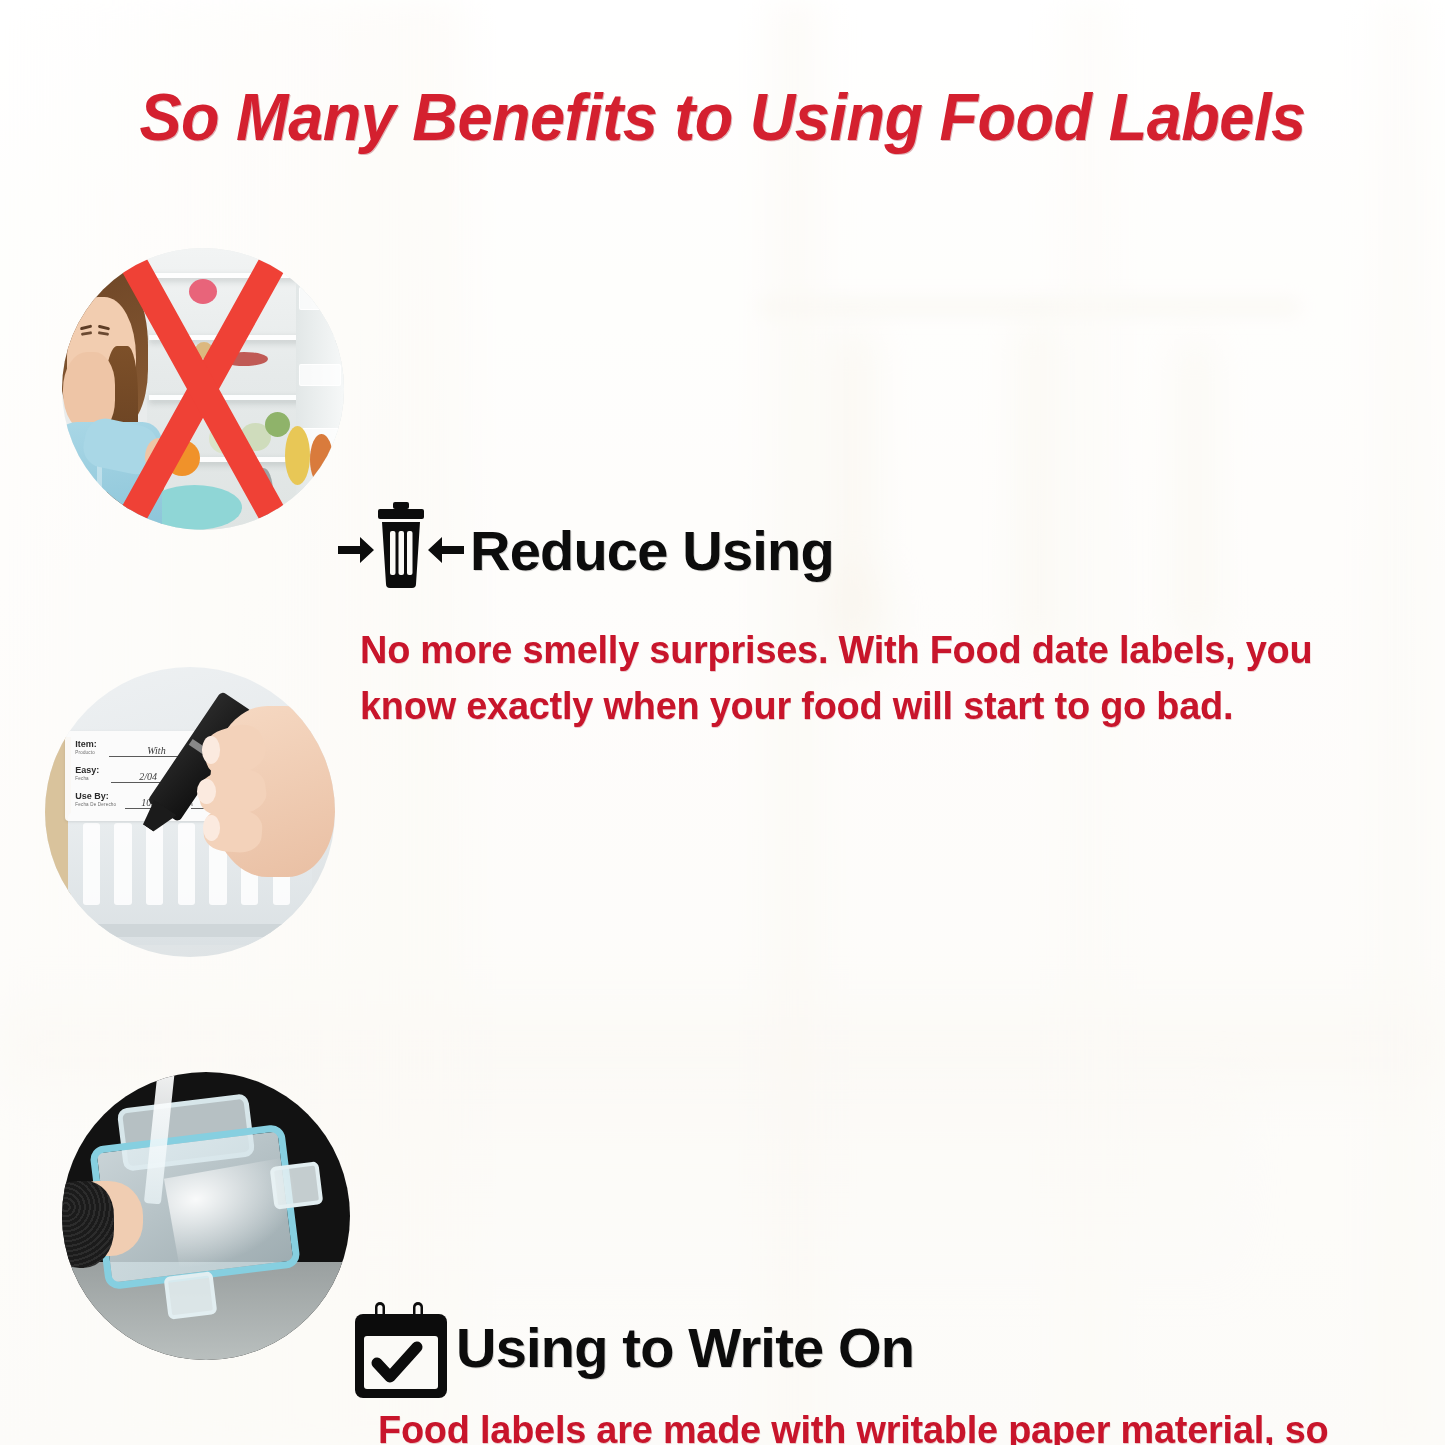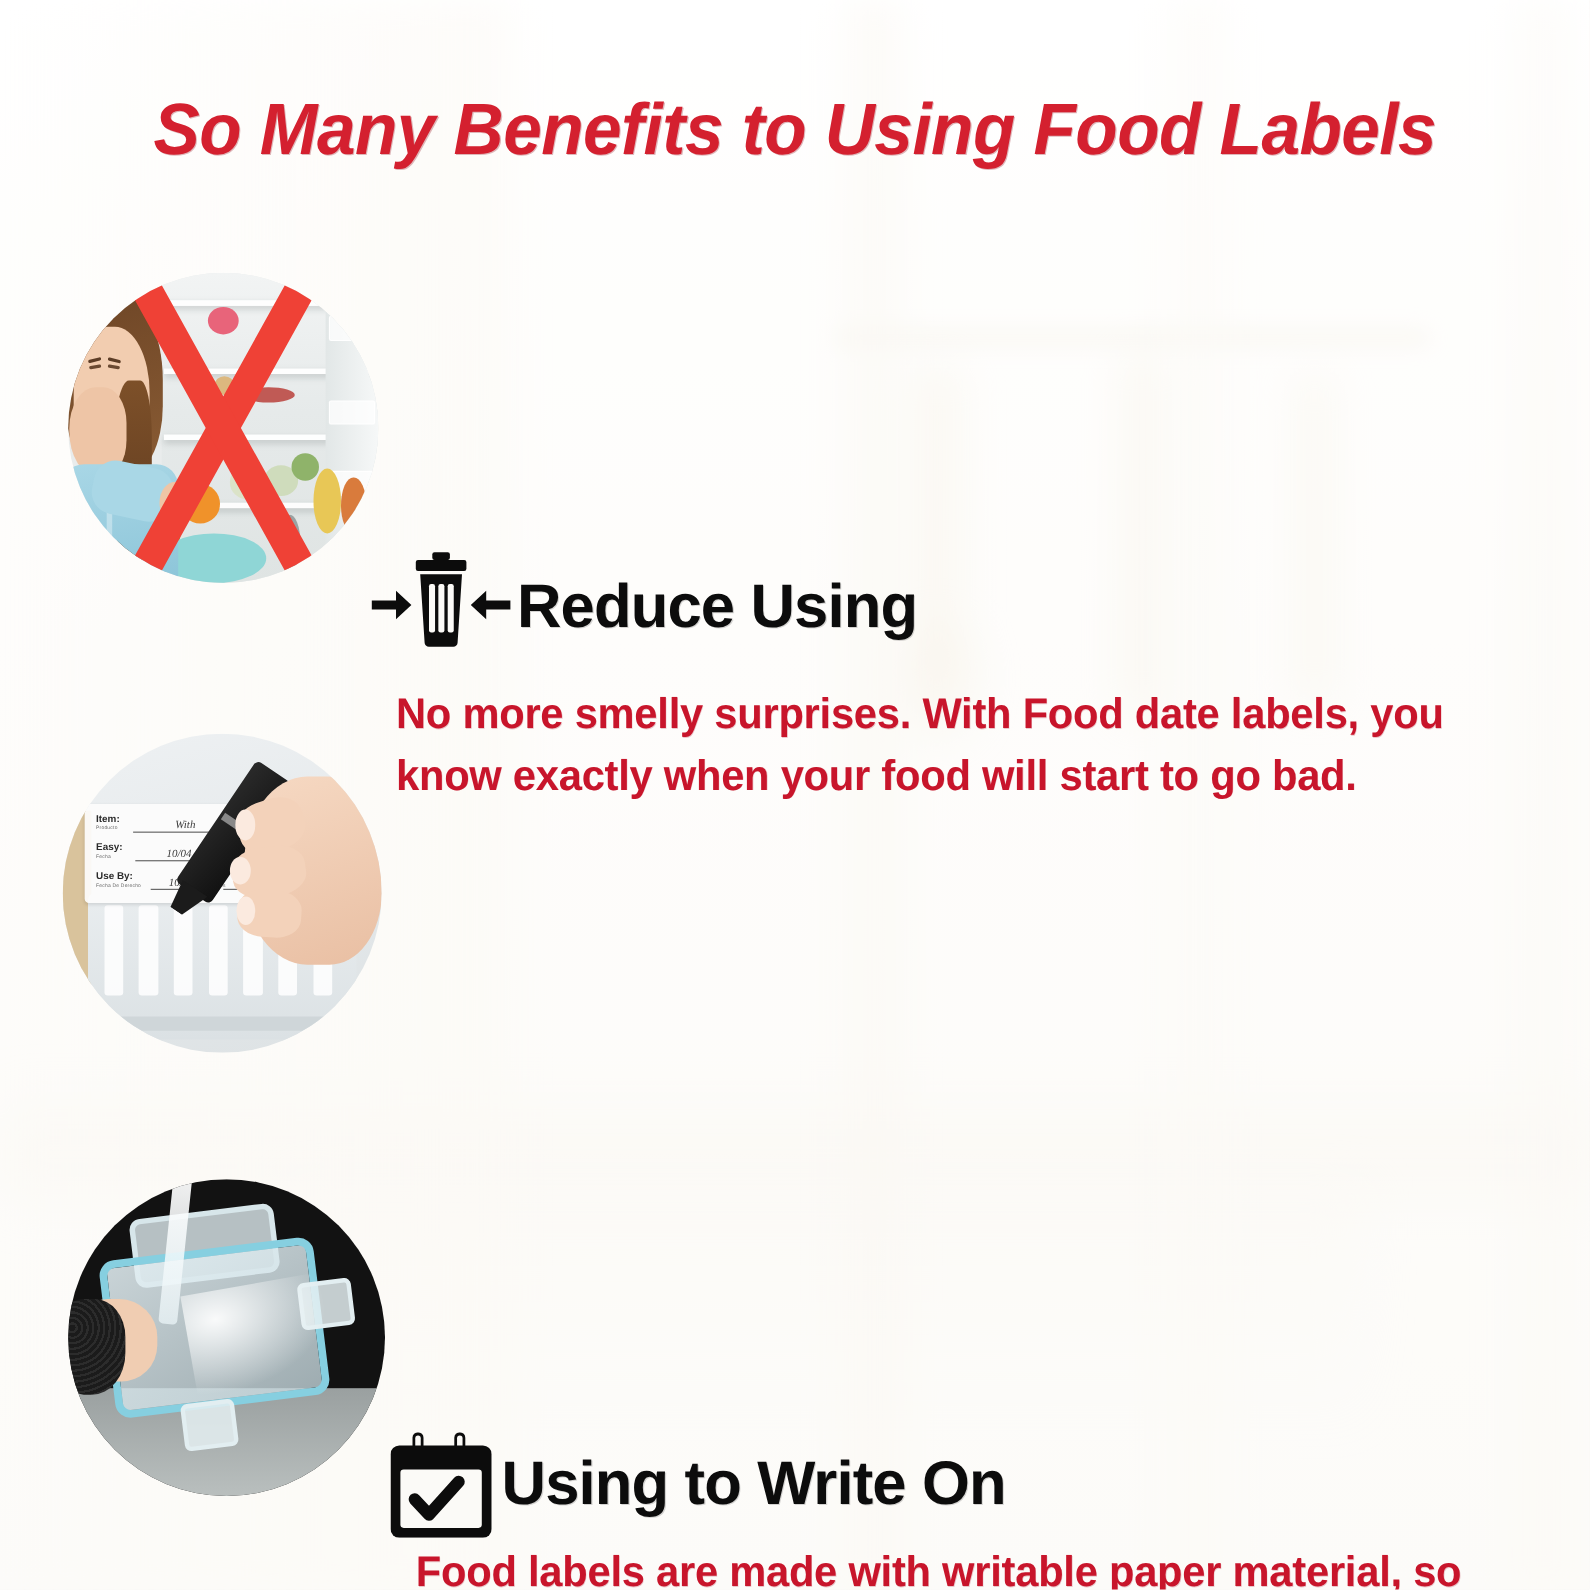--- a/index.html
+++ b/index.html
@@ -89,21 +89,21 @@
   .b2 { left:0;  top:645px; }
   .b3 { left:0;  top:1050px; }
 
   .photo {
     position:absolute;
     width:282px; height:282px;
     border-radius:50%;
     overflow:hidden;
   }
   .p1 { left:62px; top:12px; }
-  .p2 { left:57px; top:22px; width:290px; height:290px; }
+  .p2 { left:45px; top:22px; width:290px; height:290px; }
   .p3 { left:62px; top:22px; width:288px; height:288px; }
 
   
   .fridge { position:absolute; inset:0; background:#e9ecec; }
   .fridge .interior {
     position:absolute; left:30%; top:0; right:0; bottom:0;
     background:linear-gradient(180deg,#f2f4f4 0%,#e6eaea 45%,#dfe4e3 100%);
   }
   .fridge .shelf {
     position:absolute; left:31%; right:3%; height:5px;
@@ -442,21 +442,21 @@
           <div class="st-row">
             <span class="st-lab">Item:</span>
             <span class="st-sub">Producto</span>
             <span class="st-line" style="left:36px;right:6px;"></span>
             <span class="st-val" style="left:74px;">With</span>
           </div>
           <div class="st-row">
             <span class="st-lab">Easy:</span>
             <span class="st-sub">Fecha</span>
             <span class="st-line" style="left:38px;right:6px;"></span>
-            <span class="st-val" style="left:66px;">10/04</span>
+            <span class="st-val" style="left:66px;">2/04</span>
           </div>
           <div class="st-row">
             <span class="st-lab">Use By:</span>
             <span class="st-sub">Fecha De Derecho</span>
             <span class="st-line" style="left:52px;width:62px;"></span>
             <span class="st-val" style="left:68px;">10/24</span>
             <span class="st-lab" style="left:auto;right:50px;">Intls:</span>
             <span class="st-sub" style="left:auto;right:44px;">Iniciales</span>
             <span class="st-line" style="right:4px;width:42px;"></span>
           </div>

